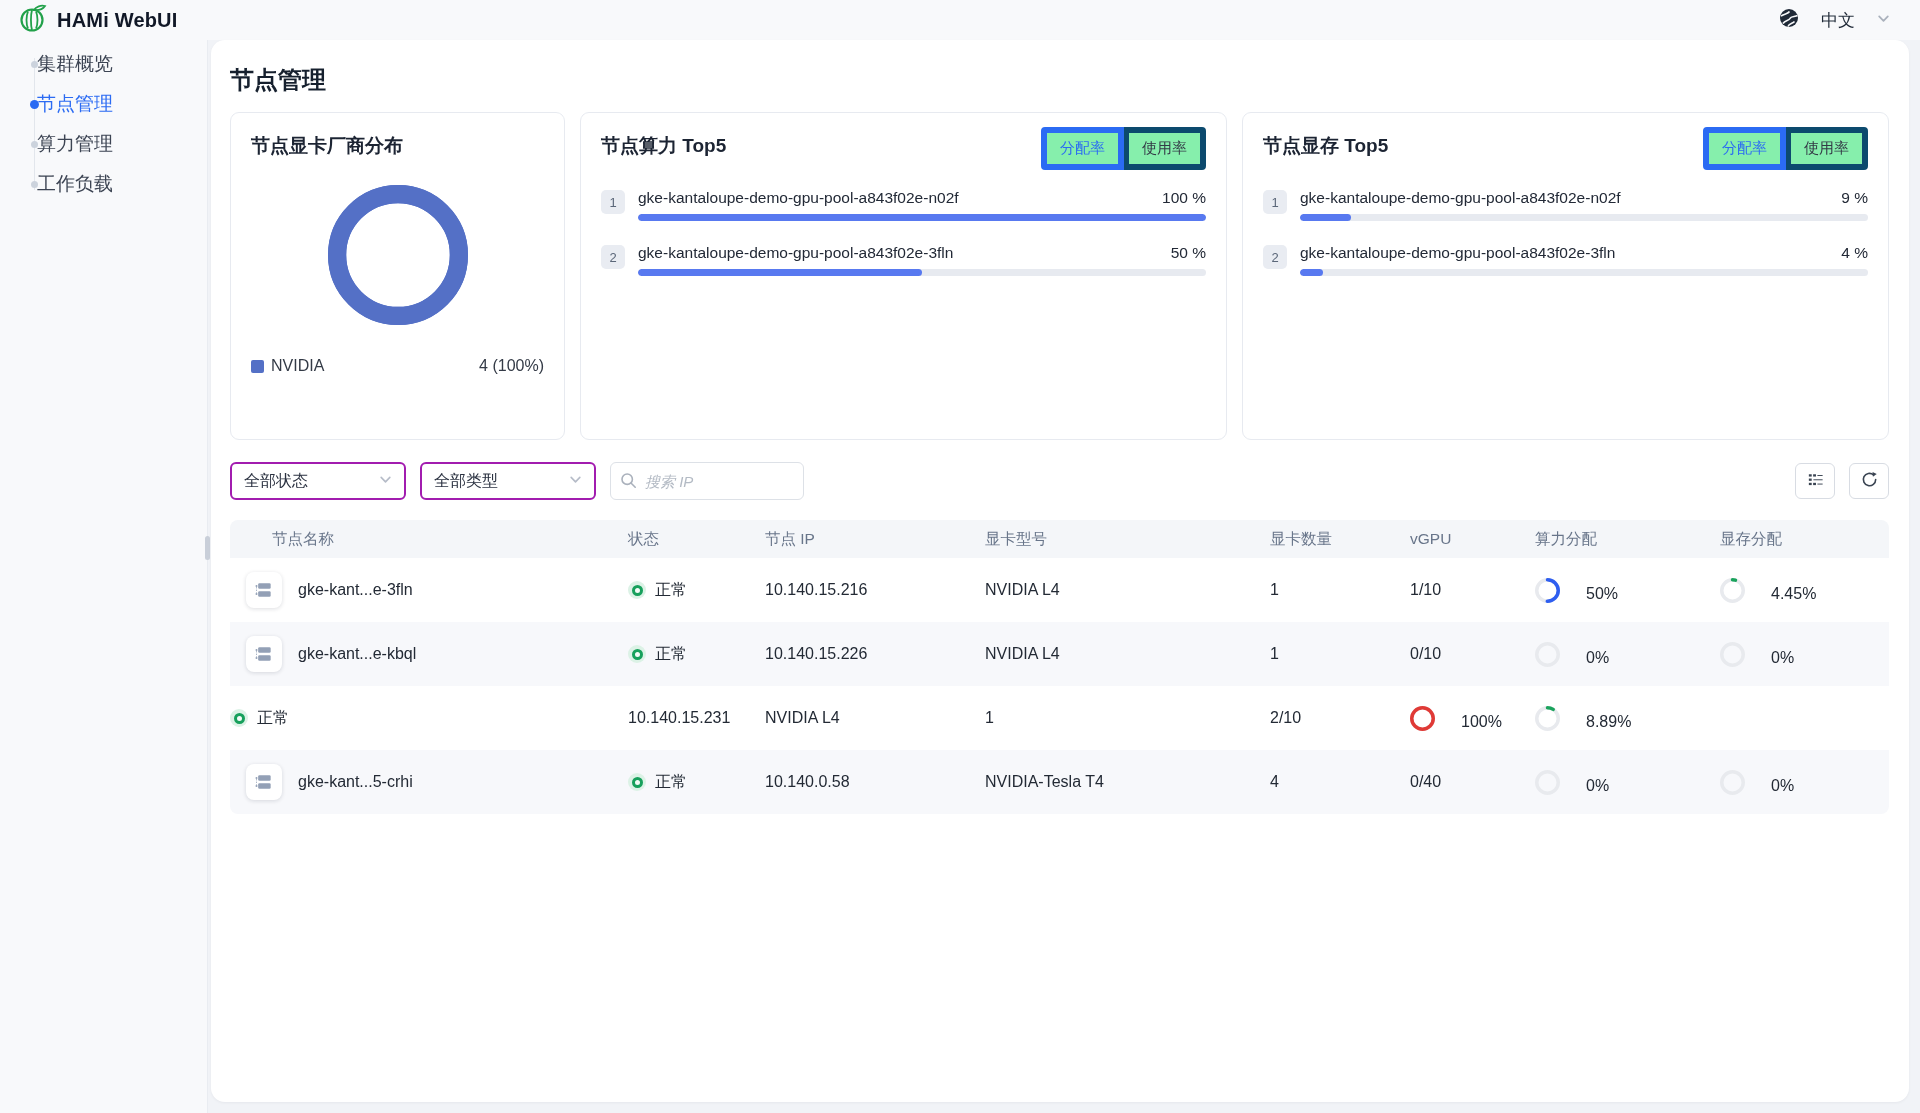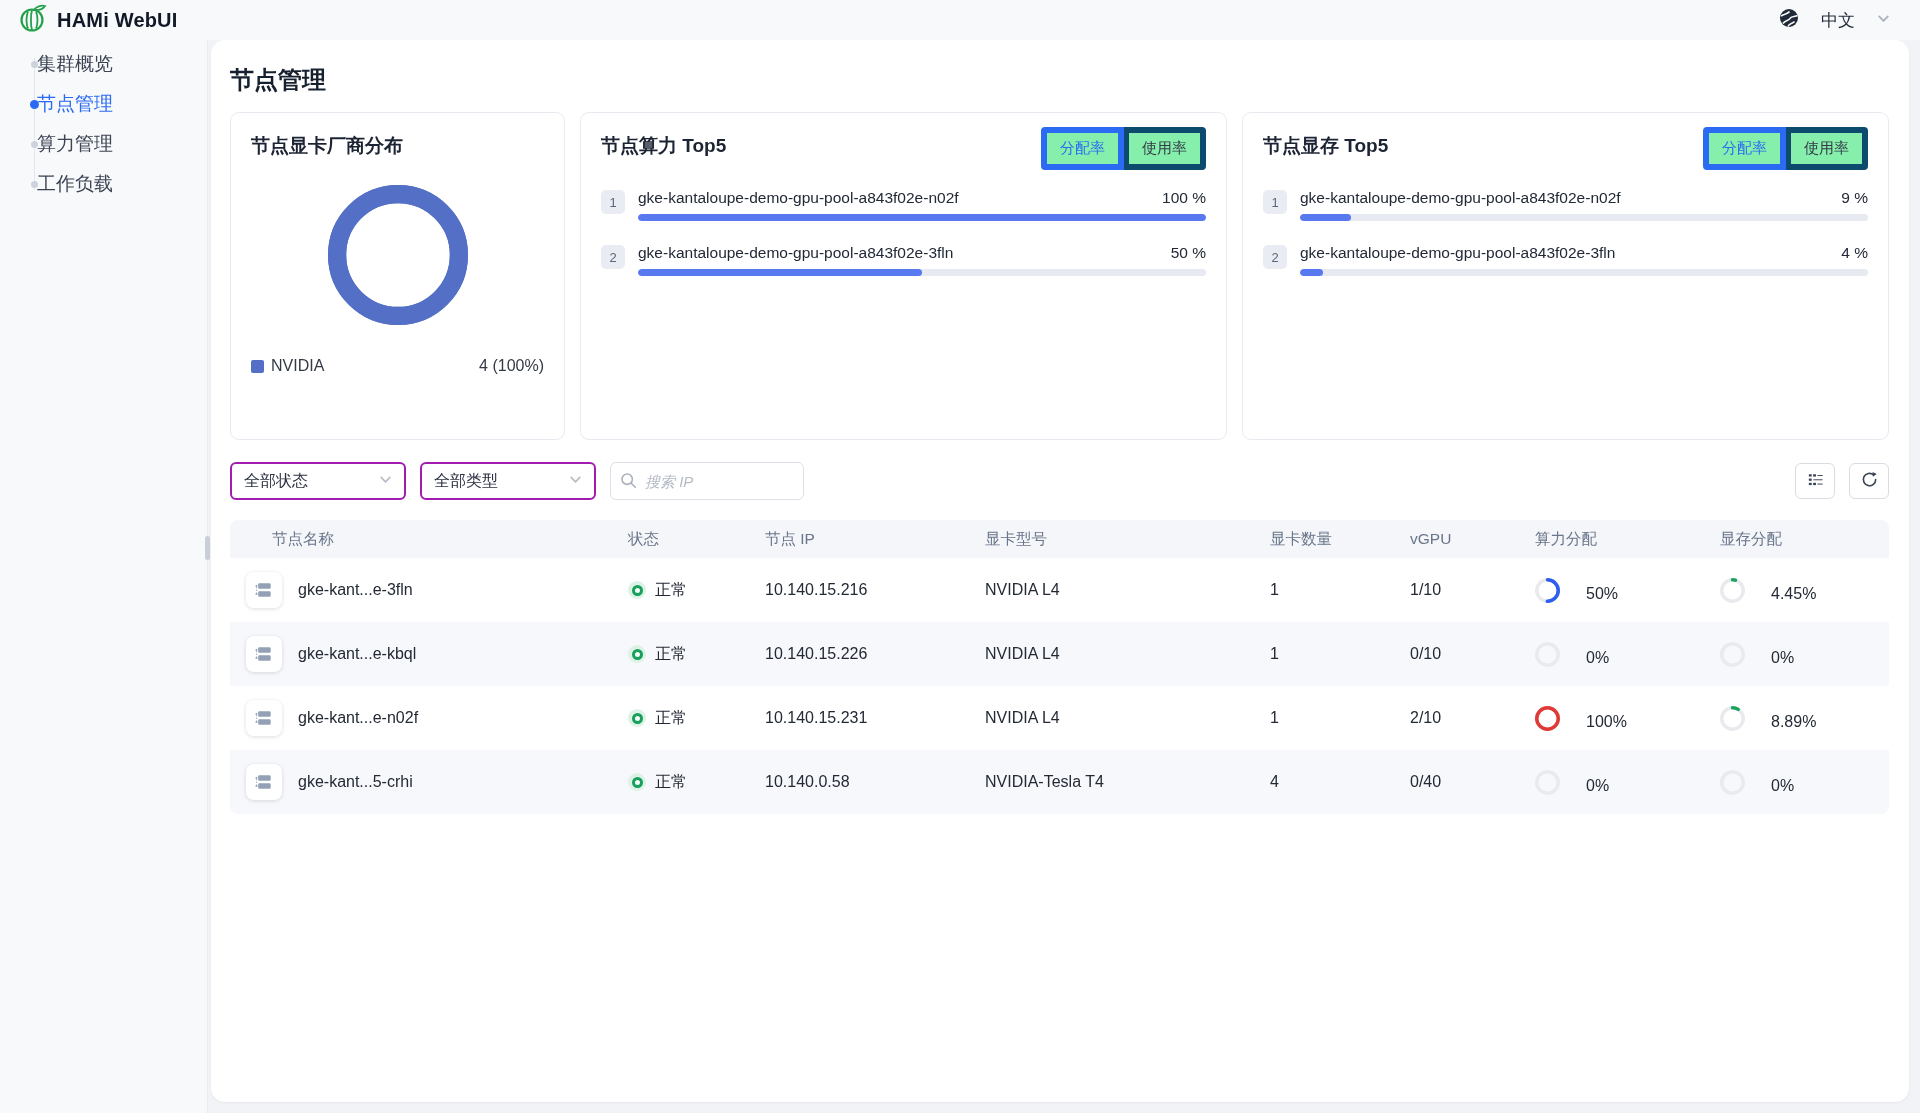--- a/index.html
+++ b/index.html
@@ -360,32 +360,20 @@
         </div>
       <div class="cell-ring">
           <span class="ring"><svg viewBox="0 0 100 100" width="100%" height="100%">
               <circle cx="50" cy="50" r="43" fill="none" stroke="#e8eaee" stroke-width="14"></circle>
             </svg></span>
           <span>0%</span>
         </div>
     </div>
 
     <div class="t-row">
-      <div class="cell-name">
-        <span class="node-ic-box">
-          <svg width="20" height="20" viewBox="0 0 24 24">
-            <rect x="5" y="4" width="15" height="6.5" rx="1.5" fill="#93a0b6"></rect>
-              <rect x="5" y="13.5" width="15" height="6.5" rx="1.5" fill="#93a0b6"></rect>
-            <circle cx="3" cy="7.2" r="1.2" fill="#93a0b6"></circle>
-              <circle cx="3" cy="16.7" r="1.2" fill="#93a0b6"></circle>
-              <line x1="3" y1="8.6" x2="3" y2="15.4" stroke="#93a0b6" stroke-width="1" stroke-dasharray="1.5 1.5"></line>
-          </svg>
-        </span>
-        <span>gke-kant...e-n02f</span>
-      </div>
       <div class="cell-status">
           <span class="st-outer">
             <span class="st-inner"></span>
           </span>
           <span>正常</span>
         </div>
       <div>10.140.15.231</div>
       <div>NVIDIA L4</div>
       <div>1</div>
       <div>2/10</div>

